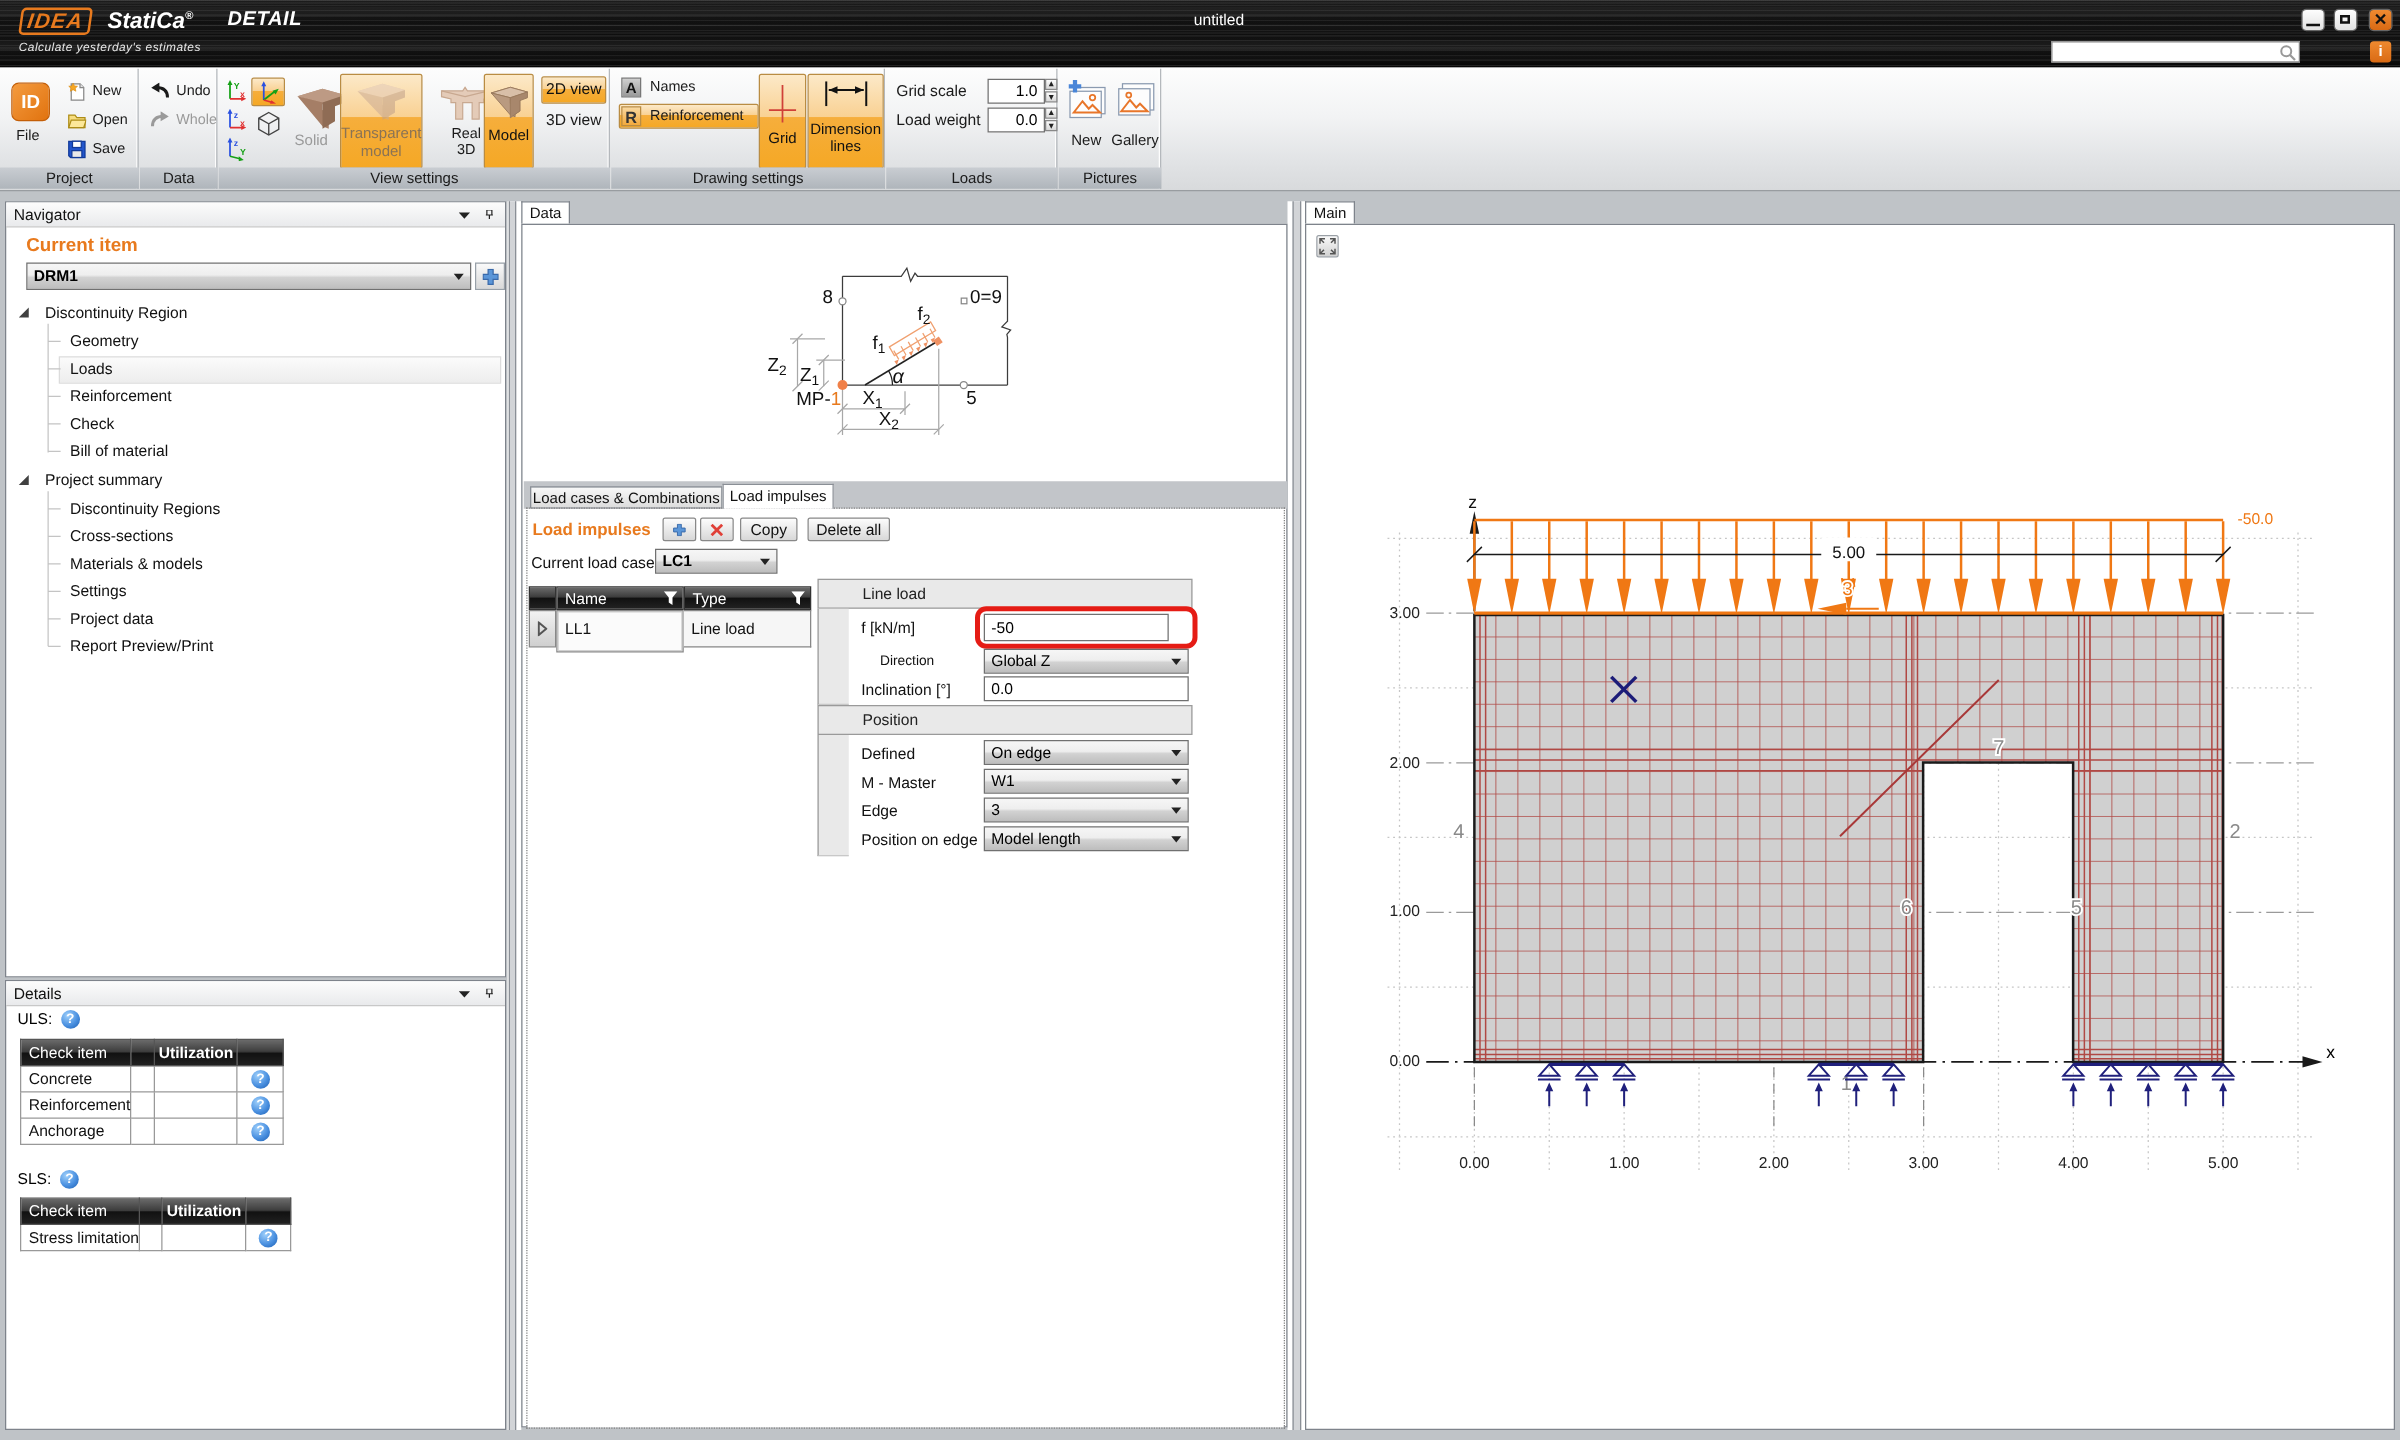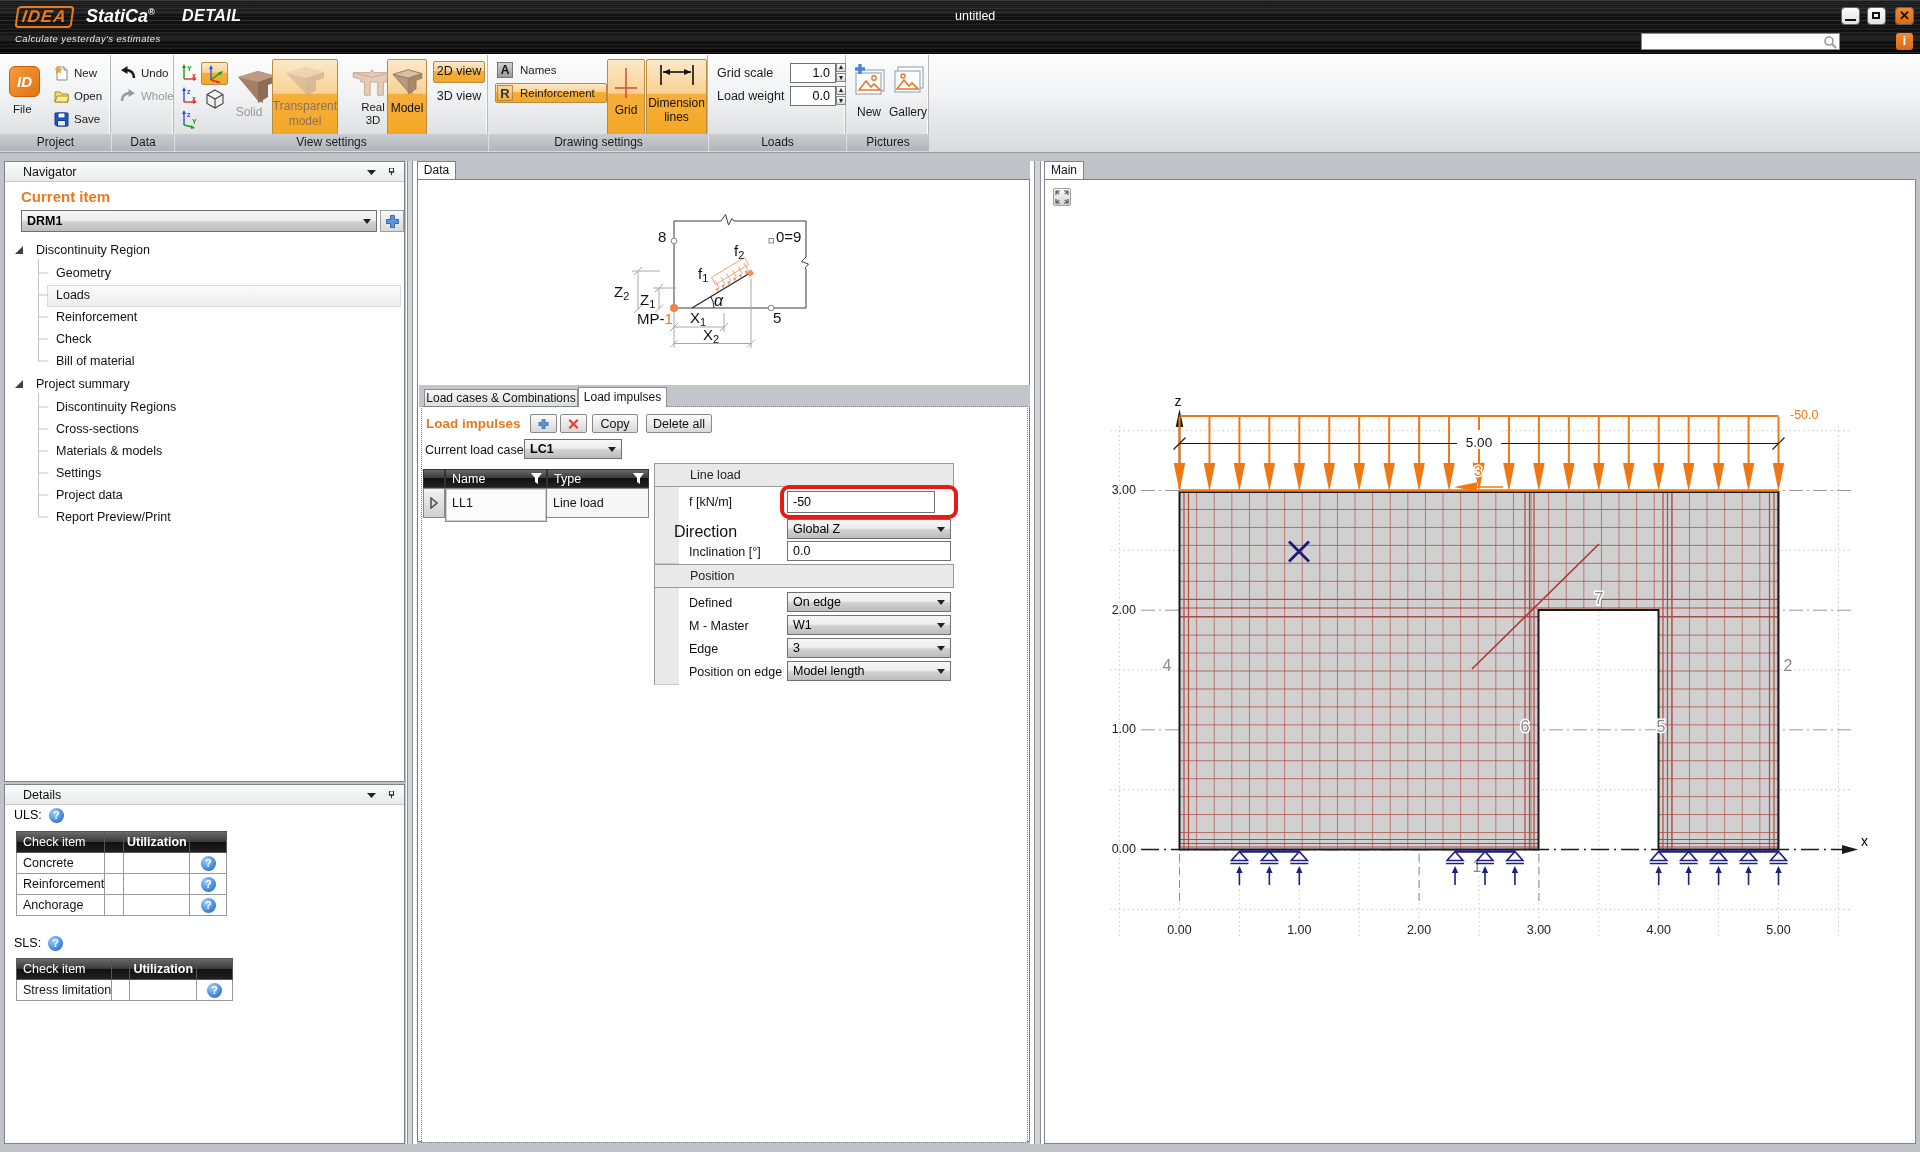--- a/index.html
+++ b/index.html
@@ -22,21 +22,21 @@
 #btn-info{position:absolute;left:1896px;top:33px;width:17px;height:17px;background:linear-gradient(#ef8a30,#d96a14);border-radius:3px;color:#fff;font-weight:bold;font-size:12px;text-align:center;line-height:17px}
 
 #ribbon{position:absolute;left:0;top:54px;width:1920px;height:99px;background:linear-gradient(180deg,#fdfdfd,#f2f3f4 40%,#e2e4e6 75%,#d8dadc);border-bottom:1px solid #989ca0}
 .rgroup{position:absolute;top:1px;height:96px;border-right:1px solid #b4b8bc;box-shadow:inset -1px 0 0 #fdfdfd}
 .rlabel{position:absolute;left:0;right:0;bottom:0;height:17px;background:linear-gradient(#c9cdd2,#afb5bb);text-align:center;font-size:12px;color:#1a1a1a;line-height:16px}
 .rtext{font-size:11.5px;color:#1a1a1a}
 .gray{color:#9a9a9a}
 .orangebtn{position:absolute;background:linear-gradient(180deg,#fce9c8 0%,#f9d193 45%,#f6ae3c 46%,#f5a825);border:1px solid #b98c43;border-radius:2px}
 
 .panel{position:absolute;background:#fff;border:1px solid #7e838b}
-.phead{position:absolute;left:0;top:0;right:0;height:20px;background:linear-gradient(#fcfcfc,#e9eaec);border-bottom:1px solid #c8c8c8;font-size:12.5px;color:#111;line-height:20px;padding-left:18px}
+.phead{position:absolute;left:0;top:0;right:0;height:20px;background:linear-gradient(#fcfcfc,#e9eaec);border-bottom:1px solid #c8c8c8;font-size:12.5px;color:#111;line-height:20px;padding-left:6px}
 .ptool{position:absolute;top:6px;width:9px;height:8px}
 .tab{position:absolute;height:18px;background:#fff;border:1px solid #7e838b;border-bottom:none;font-size:12px;line-height:17px;text-align:center;color:#111}
 
 .combo{position:absolute;border:1px solid #707070;background:linear-gradient(180deg,#f6f6f6,#eee 45%,#d2d2d2 55%,#bdbdbd);font-size:12.5px;color:#000}
 .combo .cv{position:absolute;left:5px;top:50%;transform:translateY(-50%)}
 .combo .ca{position:absolute;right:5px;top:50%;margin-top:-2px;width:0;height:0;border-left:4px solid transparent;border-right:4px solid transparent;border-top:5px solid #222}
 .tinput{position:absolute;border:1px solid #707070;background:#fff;font-size:12.5px;color:#000}
 .tinput span{position:absolute;left:5px;top:50%;transform:translateY(-50%)}
 .qicon{display:inline-block;width:15px;height:15px;border-radius:50%;background:radial-gradient(circle at 35% 30%,#9fd0fb,#4a90e0 55%,#1a5cb0);color:#fff;font-size:11px;font-weight:bold;text-align:center;line-height:15px;vertical-align:middle}
 
@@ -61,21 +61,21 @@
         <circle cx="6" cy="6" r="4" fill="none" stroke="#999" stroke-width="1.6"></circle>
         <line x1="9" y1="9" x2="13" y2="13" stroke="#999" stroke-width="1.8"></line>
       </svg>
     </div>
   <div id="btn-info">i</div>
 </div>
 
 <div id="ribbon">
 
  <div class="rgroup" style="left:0;width:111px">
-  <div style="position:absolute;left:9px;top:11px;width:31px;height:31px;background:linear-gradient(135deg,#f49b3f,#e1730f);border:1px solid #c45f08;border-radius:6px;color:#fff;font-weight:bold;font-style:italic;font-size:15px;text-align:center;line-height:29px">ID</div>
+  <div style="position:absolute;left:9px;top:11px;width:31px;height:31px;background:linear-gradient(135deg,#f49b3f,#e1730f);border:1px solid #c45f08;border-radius:6px;color:#fff;font-weight:bold;font-size:15px;text-align:center;line-height:29px">ID</div>
   <div class="rtext" style="position:absolute;left:13px;top:48px">File</div>
   <svg class="abs" style="left:54px;top:11px" width="15" height="15" viewBox="0 0 15 15">
         <path d="M3 1h7l3 3v10H3z" fill="#fff" stroke="#888"></path>
         <path d="M10 1v3h3" fill="#e8e8e8" stroke="#888"></path>
         <path d="M4.5 0.5 5.6 2.7 8 3 6.2 4.6 6.7 7 4.5 5.8 2.3 7 2.8 4.6 1 3 3.4 2.7z" fill="#f6a623" stroke="#d88a10" stroke-width=".5"></path>
       </svg>
   <div class="rtext" style="position:absolute;left:74px;top:12px">New</div>
   <svg class="abs" style="left:54px;top:34px" width="15" height="15" viewBox="0 0 15 15">
         <path d="M1 3h5l1.5 2H14v8H1z" fill="#f7dd7f" stroke="#ad8d18"></path>
         <path d="M1 13 3 7h12l-2 6z" fill="#fce89a" stroke="#ad8d18"></path>
@@ -447,21 +447,21 @@
  <div class="abs" style="left:27px;top:308px;width:102px;height:34px;background:#fbfbfb;border:1px solid #888;box-shadow:inset 0 0 0 1px #d0d0d0;font-size:12.5px;line-height:28px;padding-left:6px;color:#111">LL1</div>
  <div class="abs" style="left:129px;top:308px;width:102px;height:30px;background:#f6f6f6;border:1px solid #888;border-left:none;font-size:12.5px;line-height:28px;padding-left:6px;color:#111">Line load</div>
 
  <div class="abs" style="left:236px;top:283px;width:300px;height:24px;background:#e9e9e9;border:1px solid #9a9a9a;font-size:12.5px;color:#222;line-height:23px;padding-left:35px">Line load</div>
  <div class="abs" style="left:236px;top:307px;width:25px;height:77px;background:#e9e9e9;border-left:1px solid #9a9a9a;border-bottom:1px solid #c8c8c8"></div>
  <div class="abs" style="left:271px;top:315px;font-size:12.5px;color:#111">f [kN/m]</div>
  <div class="tinput" style="left:369px;top:311px;width:148px;height:22px">
       <span>-50</span>
     </div>
  <div class="abs" style="left:362px;top:305px;width:178px;height:34px;border:4px solid #e51c15;border-radius:9px"></div>
- <div class="abs" style="left:256px;top:343px;font-size:16px;color:#111">Direction</div>
+ <div class="abs" style="left:286px;top:343px;font-size:11px;color:#111">Direction</div>
  <div class="combo" style="left:369px;top:339px;width:164px;height:20px">
       <span class="cv">Global Z</span>
       <span class="ca"></span>
     </div>
  <div class="abs" style="left:271px;top:365px;font-size:12.5px;color:#111">Inclination [°]</div>
  <div class="tinput" style="left:369px;top:361px;width:164px;height:20px">
       <span>0.0</span>
     </div>
  <div class="abs" style="left:236px;top:384px;width:300px;height:24px;background:#e9e9e9;border:1px solid #9a9a9a;font-size:12.5px;color:#222;line-height:23px;padding-left:35px">Position</div>
  <div class="abs" style="left:236px;top:408px;width:25px;height:97px;background:#e9e9e9;border-left:1px solid #9a9a9a;border-bottom:1px solid #c8c8c8"></div>

